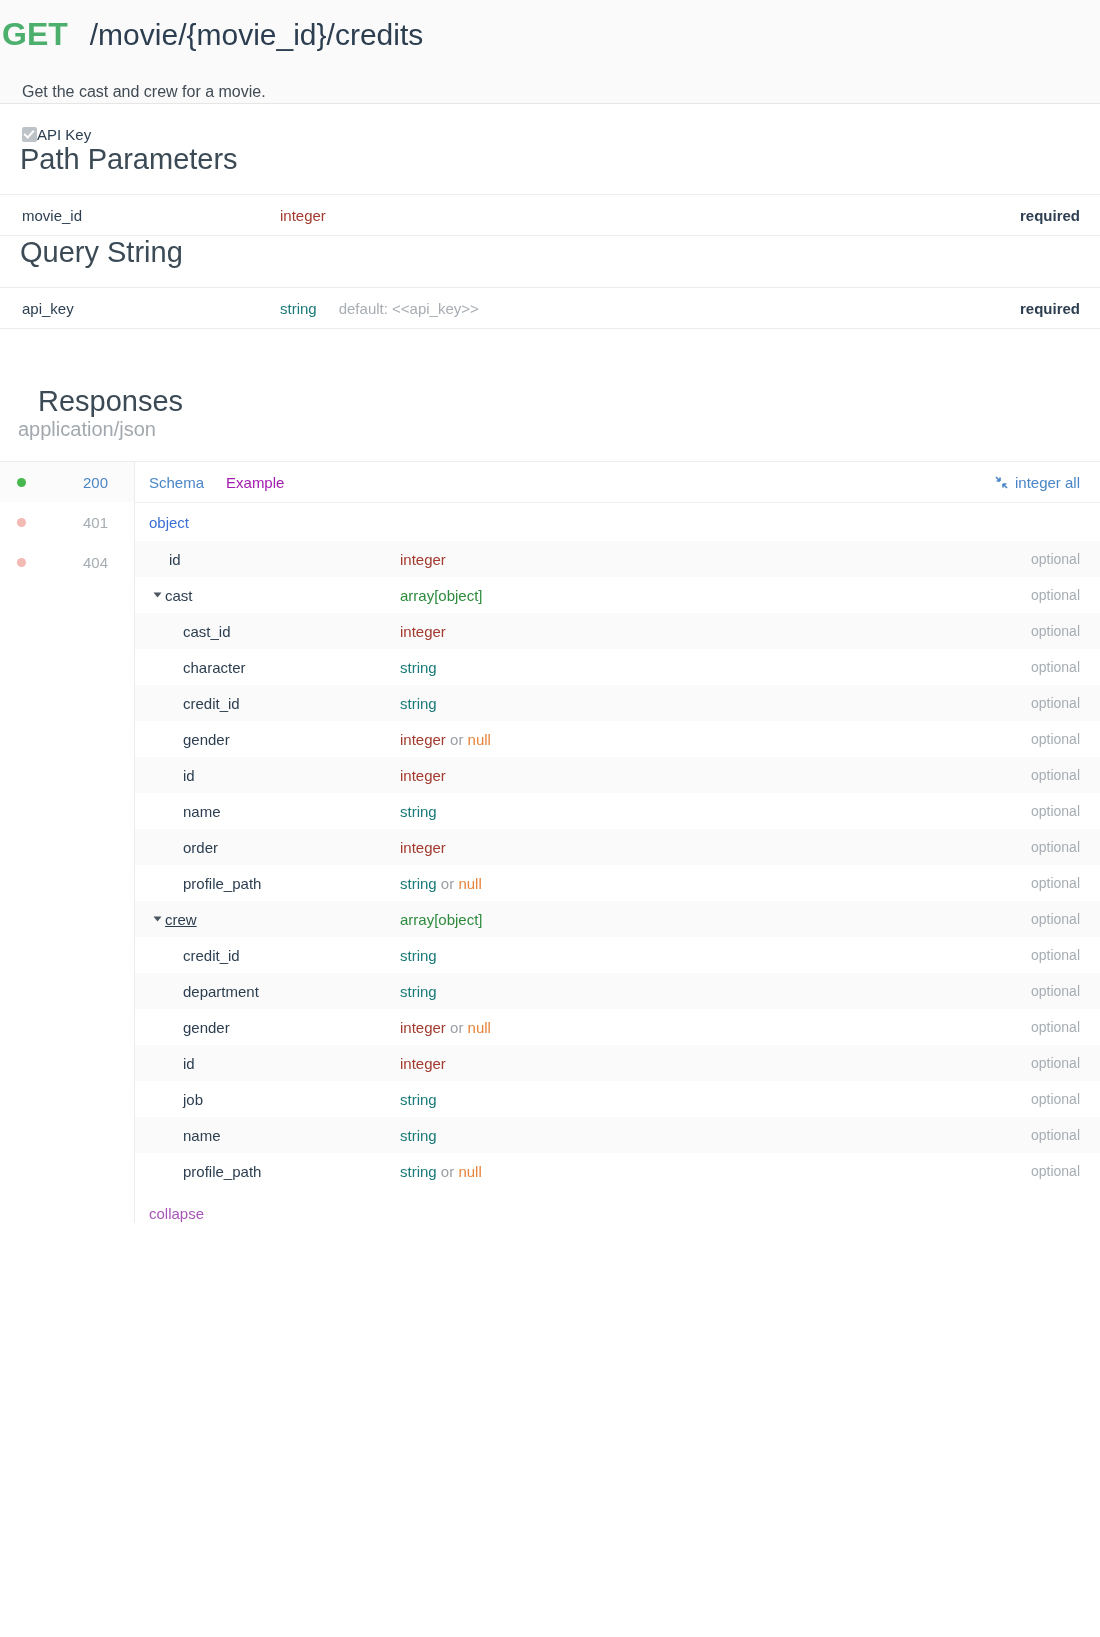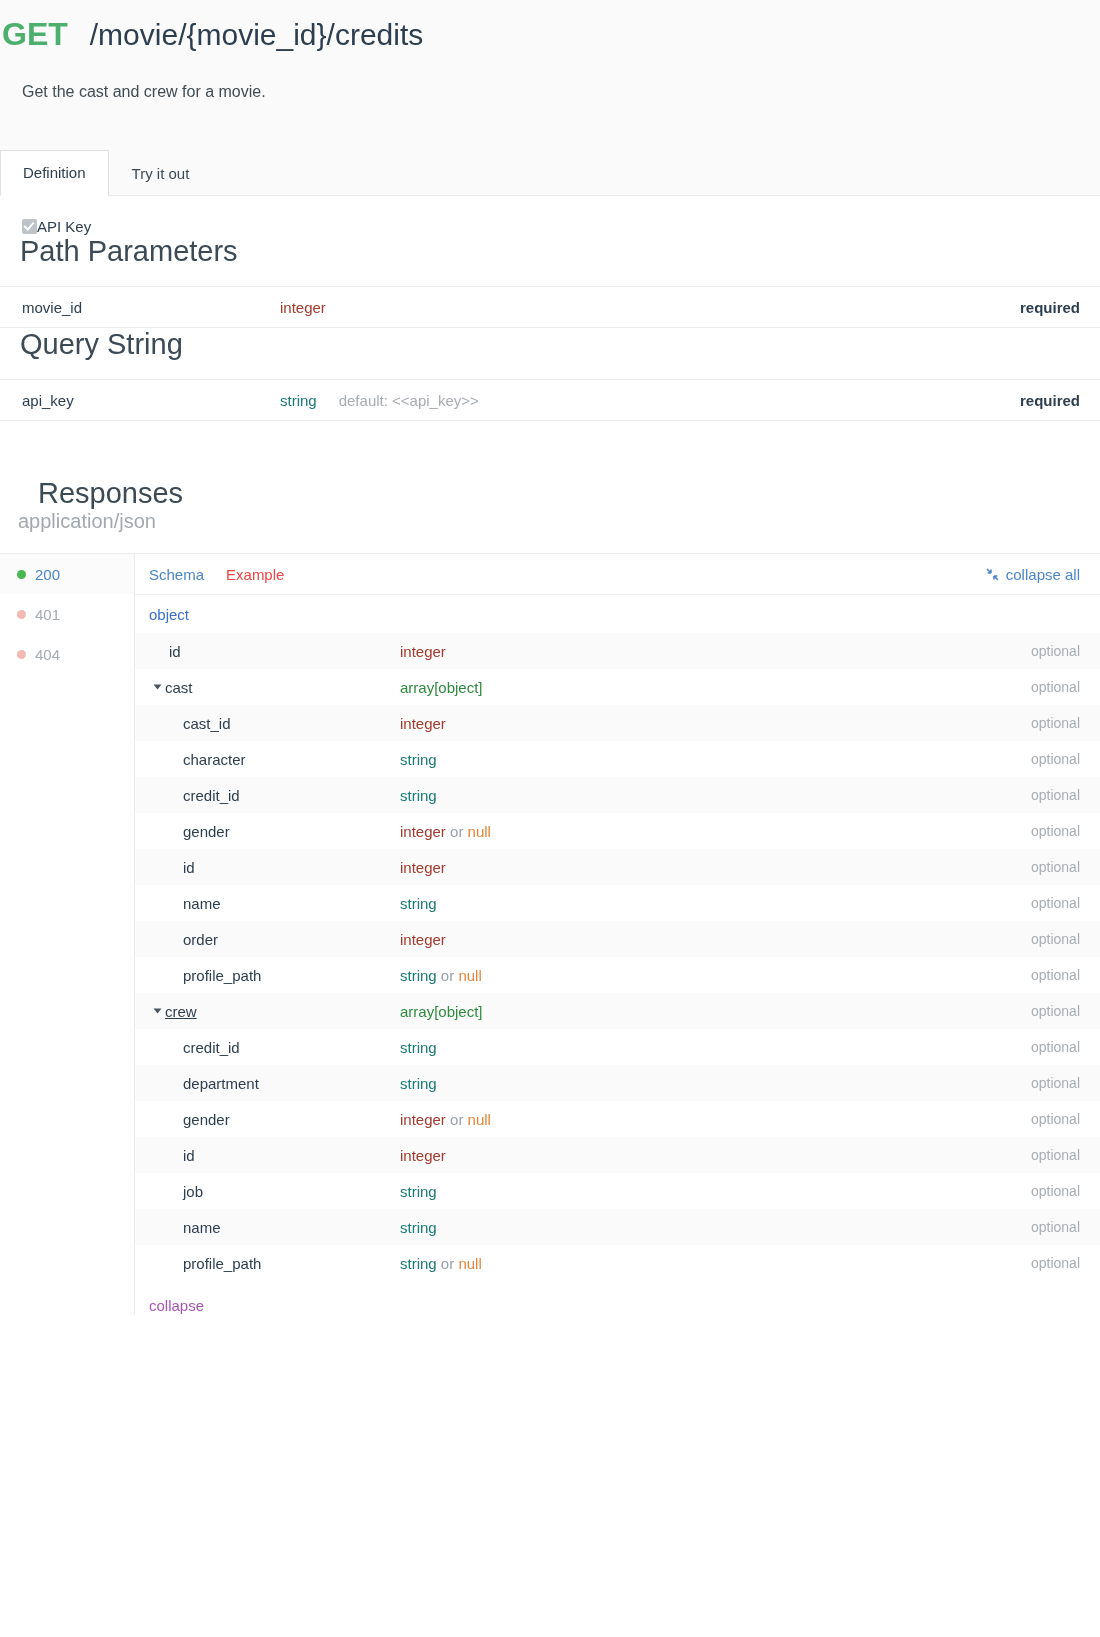--- a/index.html
+++ b/index.html
@@ -161,20 +161,21 @@
     border-right: 1px solid #ececec;
     padding-top: 0;
   }
   .code-item {
     display: flex;
     align-items: center;
     height: 40px;
     padding-left: 17px;
     font-size: 15px;
     cursor: pointer;
+    gap: 48px;
   }
   .code-item.active { background: #fbfbfb; }
   .dot {
     width: 9px; height: 9px; border-radius: 50%;
     display: inline-block;
     margin-right: 9px;
     flex: 0 0 auto;
   }
   .dot.green { background: #46b84f; }
   .dot.pink  { background: #f3b9b3; }
@@ -184,21 +185,21 @@
   .resp-body { flex: 1 1 auto; }
   .schema-tabs {
     display: flex;
     align-items: center;
     height: 41px;
     padding: 0 20px 0 14px;
     border-bottom: 1px solid #f0f0f0;
   }
   .s-tab { font-size: 15px; margin-right: 22px; cursor: pointer; }
   .s-tab.active { color: #4a86c7; }
-  .s-tab.idle { color: #ef4444; }
+  .s-tab.idle { color: #a21caf; }
   .collapse-all {
     margin-left: auto;
     color: #4a86c7;
     font-size: 15px;
     display: flex;
     align-items: center;
     cursor: pointer;
   }
   .collapse-all svg { margin-right: 7px; }
 
@@ -252,24 +253,20 @@
 </head>
 <body>
 
 <div class="header">
   <div class="op-title-row">
     <span class="op-method">GET</span>
     <span class="op-path">/movie/{movie_id}/credits</span>
   </div>
   <div class="op-desc">Get the cast and crew for a movie.</div>
 
-  <div class="tabbar">
-    <div class="tab active">Definition</div>
-    <div class="tab inactive">Try it out</div>
-  </div>
 </div>
 
 <div class="content">
 
   <div class="auth-row">
     <span class="chk"></span>
     <span class="auth-label">API Key</span>
   </div>
 
   <h2 class="section sec-path">Path Parameters</h2>
@@ -314,21 +311,21 @@
 
     <div class="resp-body">
       <div class="schema-tabs">
         <span class="s-tab active">Schema</span>
         <span class="s-tab idle">Example</span>
         <span class="collapse-all">
           <svg width="13" height="13" viewBox="0 0 13 13">
             <path d="M1 1 L5 5 M5 5 L5 1.6 M5 5 L1.6 5" stroke="#4a86c7" stroke-width="1.6" fill="none"></path>
             <path d="M12 12 L8 8 M8 8 L8 11.4 M8 8 L11.4 8" stroke="#4a86c7" stroke-width="1.6" fill="none"></path>
           </svg>
-          <span>collapse all</span>
+          <span>integer all</span>
         </span>
       </div>
 
       <div class="schema-root">object</div>
 
       <div id="tree">
           <div class="tree-row odd">
             <span class="tr-name indent-1">
               <span>id</span>
             </span>

